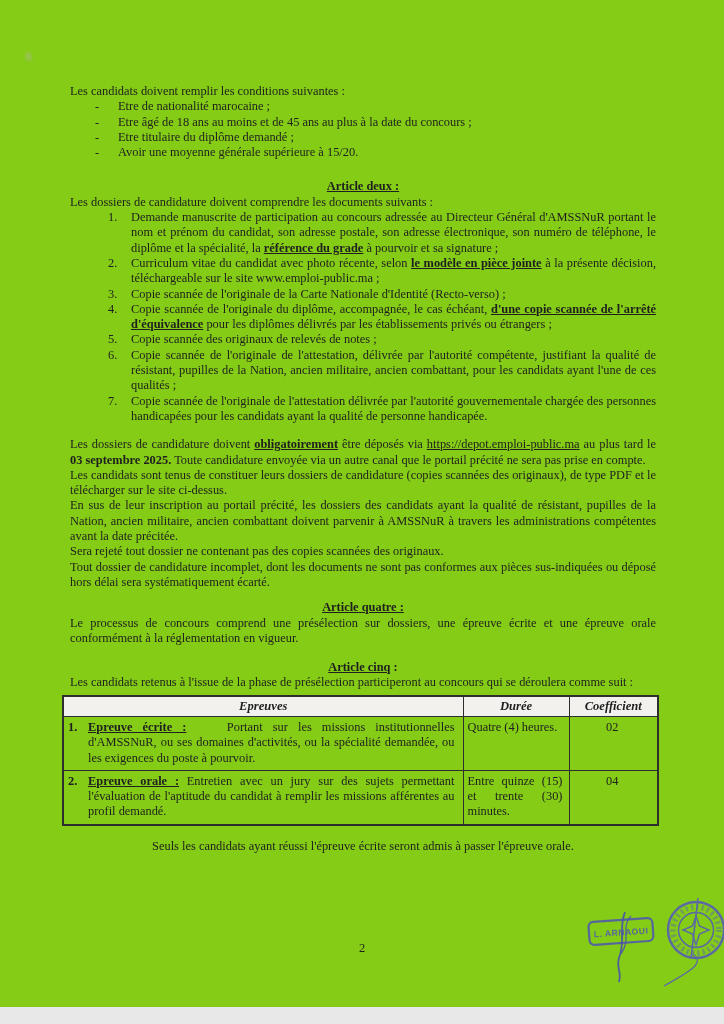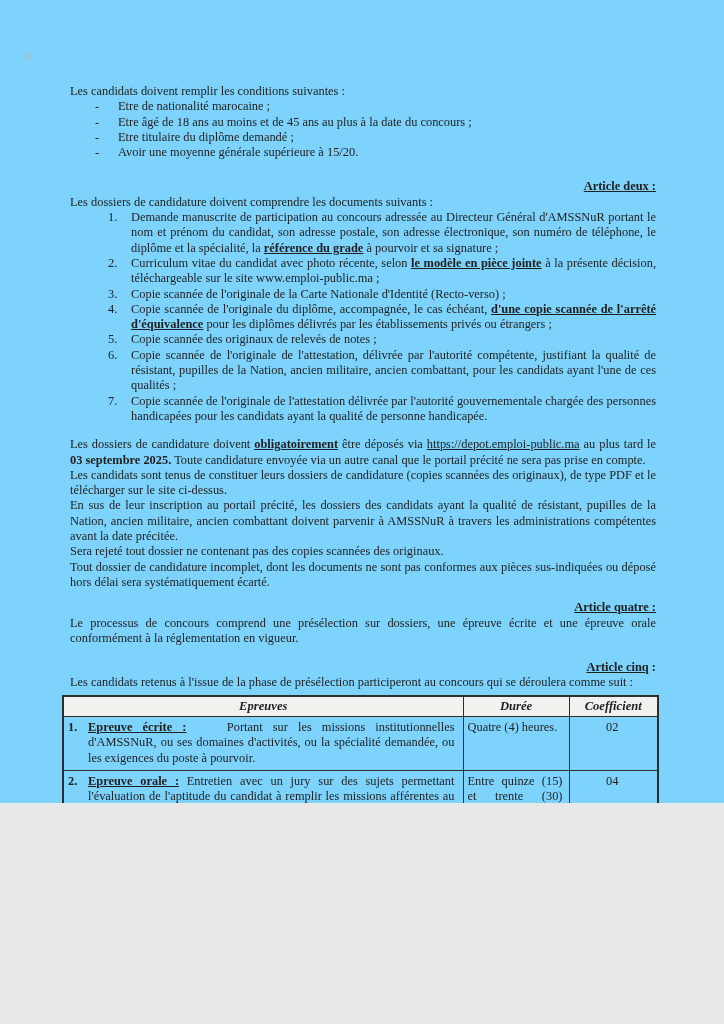--- a/index.html
+++ b/index.html
@@ -1,27 +1,27 @@
 <!DOCTYPE html>
 <html><head>
 <meta charset="utf-8">
 <style>
   html,body{margin:0;padding:0;background:#e8e8e8;}
   .page{
-    width:724px;height:803px;position:relative;overflow:hidden;
-    background:#7dd3fc;
+    width:724px;height:1007px;position:relative;overflow:hidden;
+    background:#84cc16;
     font-family:"Liberation Serif","DejaVu Serif",serif;
     color:#1f1f1f;font-size:12.4px;line-height:15.3px;
   }
   .content{position:absolute;left:70px;top:84px;width:586px;}
   p{margin:0;text-align:justify;}
   .b{font-weight:bold;}
   .u{text-decoration:underline;}
   .i{}
-  .heading{font-weight:bold;text-align:right;}
+  .heading{font-weight:bold;text-align:center;}
   
   .cond{display:flex;padding-left:25px;}
   .cond .mk{flex:none;width:23px;}
   .cond .tx{flex:1;}
   
   .ditem{display:flex;padding-left:38px;}
   .ditem .no{flex:none;width:23px;}
   .ditem .tx{flex:1;text-align:justify;}
   .sect-deux{margin-top:19px;}
   .sect-trois{margin-top:13px;}

